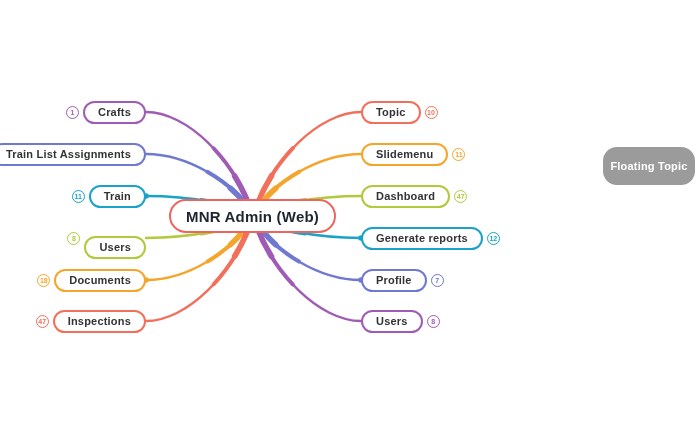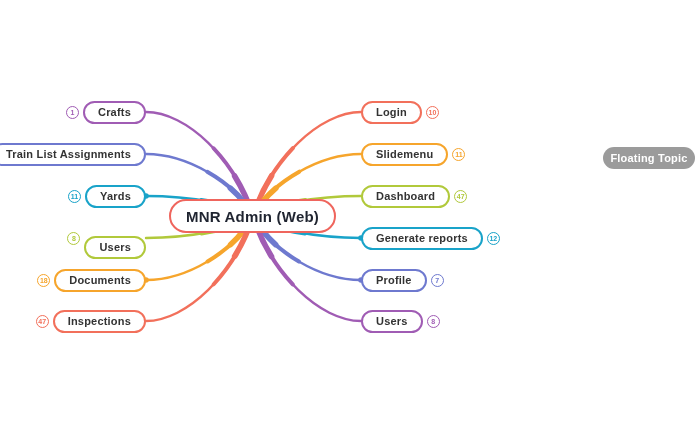--- a/index.html
+++ b/index.html
@@ -22,21 +22,21 @@
     flex:0 0 auto;
   }
   .central{
     position:absolute;left:169px;top:199px;width:167px;height:34px;z-index:3;
     display:flex;align-items:center;justify-content:center;
     background:#ffffff;border:2px solid #0f766e;border-radius:18px;
     font-size:15px;font-weight:bold;color:#1f2430;letter-spacing:.2px;
     box-sizing:border-box;
   }
   .floating{
-    position:absolute;left:603px;top:147px;width:92px;height:22px;z-index:2;
+    position:absolute;left:603px;top:147px;width:92px;height:38px;z-index:2;
     display:flex;align-items:center;justify-content:center;
     background:#9b9b9b;border-radius:14px;
     font-size:11px;font-weight:bold;color:#ffffff;letter-spacing:.2px;
   }
 </style>
 </head>
 <body>
 
 <div class="canvas">
 
@@ -82,36 +82,36 @@
   <div id="nodes">
       <div class="topic-wrap" style="top: 98.5px; right: 554px;">
         <span class="badge" style="border-color: rgb(160, 92, 180); color: rgb(160, 92, 180);">1</span>
         <span class="pill" style="border-color: rgb(160, 92, 180);">Crafts</span>
       </div>
       <div class="topic-wrap" style="top: 140.5px; right: 554px;">
         <span class="pill" style="border-color: rgb(110, 121, 207);">Train List Assignments</span>
       </div>
       <div class="topic-wrap" style="top: 182.5px; right: 554px;">
         <span class="badge" style="border-color: rgb(25, 163, 201); color: rgb(25, 163, 201);">11</span>
-        <span class="pill" style="border-color: rgb(25, 163, 201);">Yards</span>
+        <span class="pill" style="border-color: rgb(25, 163, 201);">Train</span>
       </div>
       <div class="topic-wrap" style="top: 224.5px; right: 554px;">
         <span class="badge" style="border-color: rgb(177, 201, 59); color: rgb(177, 201, 59);">8</span>
         <span class="pill" style="border-color: rgb(177, 201, 59); margin-top: 18px;">Users</span>
       </div>
       <div class="topic-wrap" style="top: 266.5px; right: 554px;">
         <span class="badge" style="border-color: rgb(246, 165, 44); color: rgb(246, 165, 44);">18</span>
         <span class="pill" style="border-color: rgb(246, 165, 44);">Documents</span>
       </div>
       <div class="topic-wrap" style="top: 307.5px; right: 554px;">
         <span class="badge" style="border-color: rgb(242, 112, 91); color: rgb(242, 112, 91);">47</span>
         <span class="pill" style="border-color: rgb(242, 112, 91);">Inspections</span>
       </div>
       <div class="topic-wrap" style="top: 98.5px; left: 361px;">
-        <span class="pill" style="border-color: rgb(242, 112, 91);">Login</span>
+        <span class="pill" style="border-color: rgb(242, 112, 91);">Topic</span>
         <span class="badge" style="border-color: rgb(242, 112, 91); color: rgb(242, 112, 91);">10</span>
       </div>
       <div class="topic-wrap" style="top: 140.5px; left: 361px;">
         <span class="pill" style="border-color: rgb(246, 165, 44);">Slidemenu</span>
         <span class="badge" style="border-color: rgb(246, 165, 44); color: rgb(246, 165, 44);">11</span>
       </div>
       <div class="topic-wrap" style="top: 182.5px; left: 361px;">
         <span class="pill" style="border-color: rgb(177, 201, 59);">Dashboard</span>
         <span class="badge" style="border-color: rgb(177, 201, 59); color: rgb(177, 201, 59);">47</span>
       </div>

